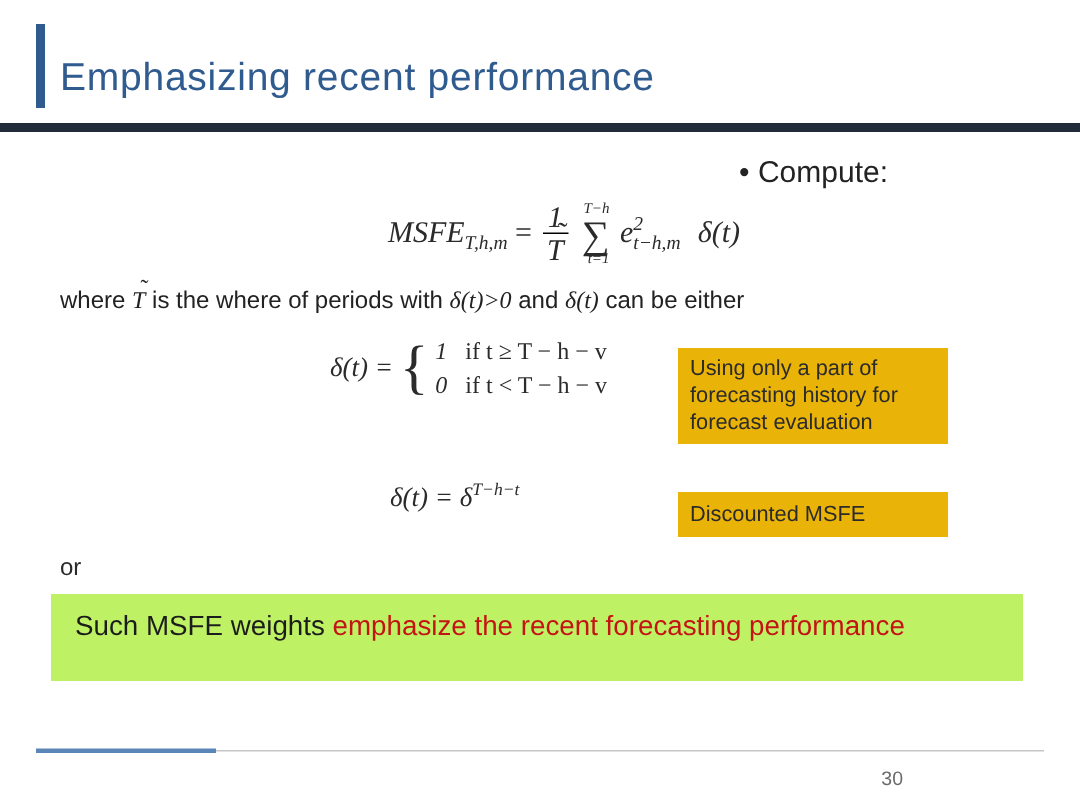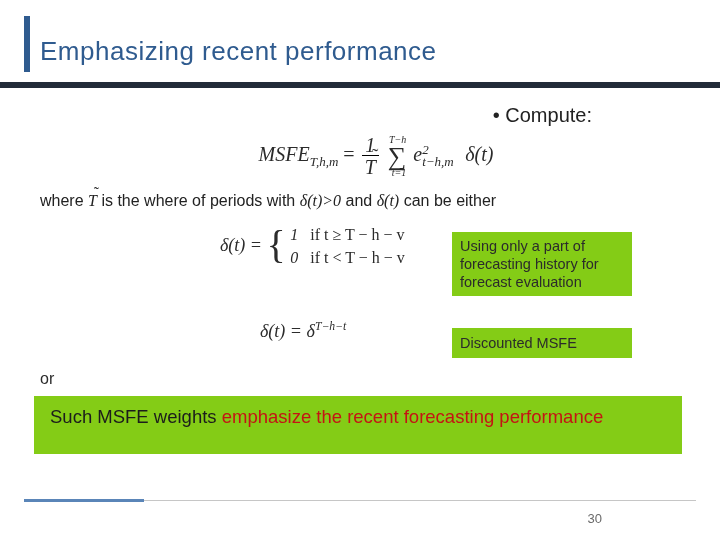--- a/index.html
+++ b/index.html
@@ -102,21 +102,21 @@
     position: absolute;
     left: 180px;
     top: 0;
     font-family: 'Times New Roman', Times, serif;
     font-style: italic;
     font-size: 18px;
     white-space: nowrap;
   }
   .callout {
     position: absolute;
-    background: #84cc16;
+    background: #eab308;
     color: #2b2b2b;
     font-size: 14.5px;
     line-height: 1.25;
     padding: 5px 8px;
     box-sizing: border-box;
   }
   .callout-1 { right: 0; top: 232px; width: 180px; }
   .callout-2 { right: 0; top: 328px; width: 180px; padding: 6px 8px; }
   .or-text {
     font-size: 16px;
@@ -129,21 +129,21 @@
     font-family: 'Times New Roman', Times, serif;
     font-style: italic;
     font-size: 18px;
   }
   .highlight-box {
     position: absolute;
     left: 34px;
     top: 396px;
     width: 648px;
     height: 58px;
-    background: #84cc16;
+    background: #bef264;
     box-sizing: border-box;
     padding: 9px 16px;
     font-size: 18.5px;
     color: #1c1c1c;
     line-height: 1.25;
   }
   .highlight-box .red {
     color: #c41414;
   }
   .slidenum {

